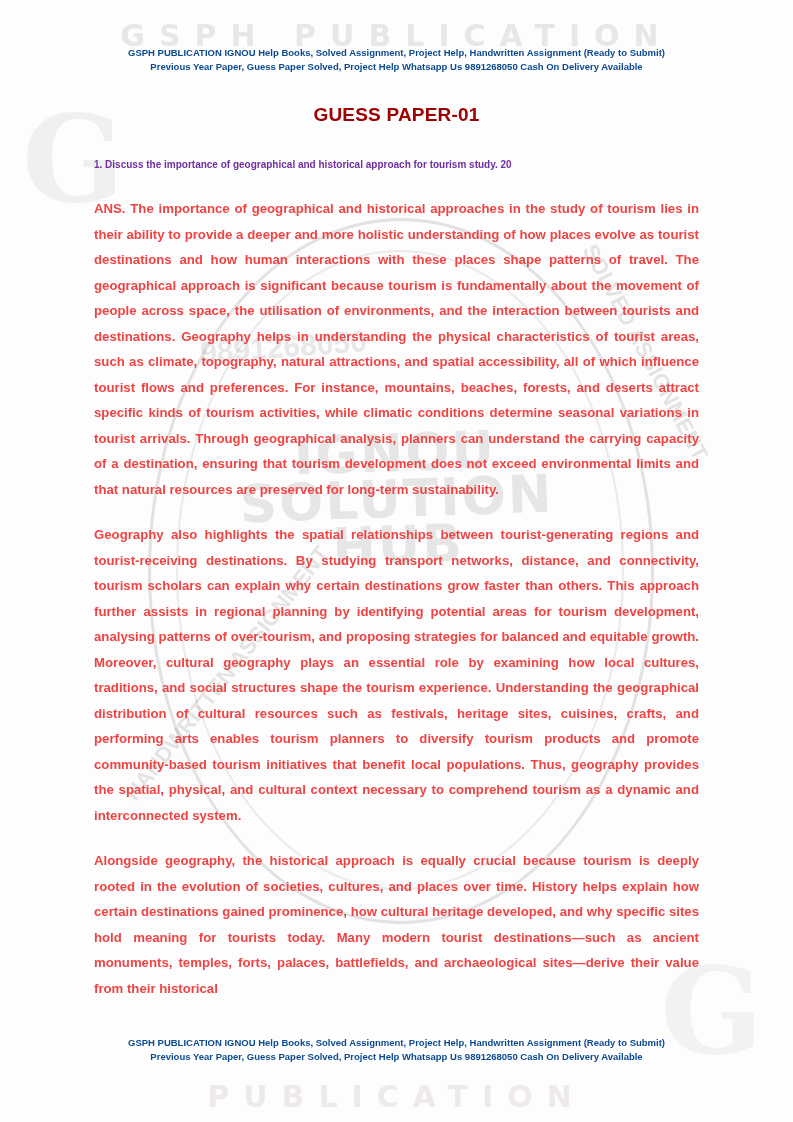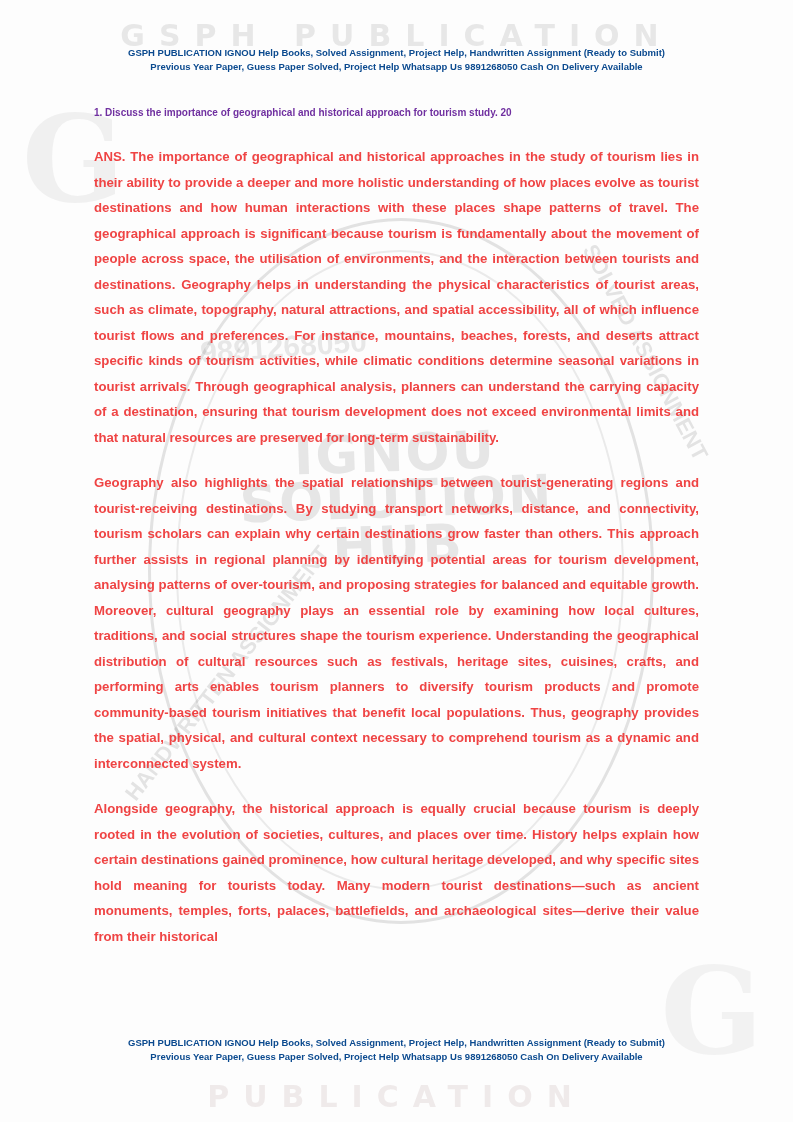--- a/index.html
+++ b/index.html
@@ -224,20 +224,21 @@
     <div class="wm-bottom">PUBLICATION</div>
   </div>
 
   <div class="content">
 
     <div class="hdr">
       <span>GSPH PUBLICATION IGNOU Help Books, Solved Assignment, Project Help, Handwritten Assignment (Ready to Submit)</span>
       <span class="l2">Previous Year Paper, Guess Paper Solved, Project Help Whatsapp Us 9891268050 Cash On Delivery Available</span>
     </div>
 
+    <h2 class="doc-sub">GUESS PAPER-01</h2>
 
     <div class="question">1. Discuss the importance of geographical and historical approach for tourism study. 20</div>
 
     <p class="body-par">ANS. The importance of geographical and historical approaches in the study of tourism lies in their ability to provide a deeper and more holistic understanding of how places evolve as tourist destinations and how human interactions with these places shape patterns of travel. The geographical approach is significant because tourism is fundamentally about the movement of people across space, the utilisation of environments, and the interaction between tourists and destinations. Geography helps in understanding the physical characteristics of tourist areas, such as climate, topography, natural attractions, and spatial accessibility, all of which influence tourist flows and preferences. For instance, mountains, beaches, forests, and deserts attract specific kinds of tourism activities, while climatic conditions determine seasonal variations in tourist arrivals. Through geographical analysis, planners can understand the carrying capacity of a destination, ensuring that tourism development does not exceed environmental limits and that natural resources are preserved for long-term sustainability.</p>
     <p class="body-par">Geography also highlights the spatial relationships between tourist-generating regions and tourist-receiving destinations. By studying transport networks, distance, and connectivity, tourism scholars can explain why certain destinations grow faster than others. This approach further assists in regional planning by identifying potential areas for tourism development, analysing patterns of over-tourism, and proposing strategies for balanced and equitable growth. Moreover, cultural geography plays an essential role by examining how local cultures, traditions, and social structures shape the tourism experience. Understanding the geographical distribution of cultural resources such as festivals, heritage sites, cuisines, crafts, and performing arts enables tourism planners to diversify tourism products and promote community-based tourism initiatives that benefit local populations. Thus, geography provides the spatial, physical, and cultural context necessary to comprehend tourism as a dynamic and interconnected system.</p>
     <p class="body-par">Alongside geography, the historical approach is equally crucial because tourism is deeply rooted in the evolution of societies, cultures, and places over time. History helps explain how certain destinations gained prominence, how cultural heritage developed, and why specific sites hold meaning for tourists today. Many modern tourist destinations—such as ancient monuments, temples, forts, palaces, battlefields, and archaeological sites—derive their value from their historical</p>
 
   </div>
 
   <div class="ftr">

